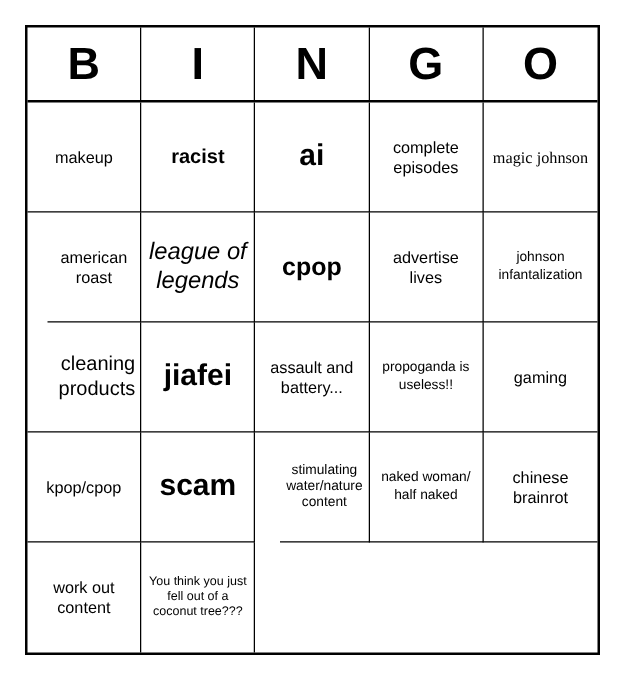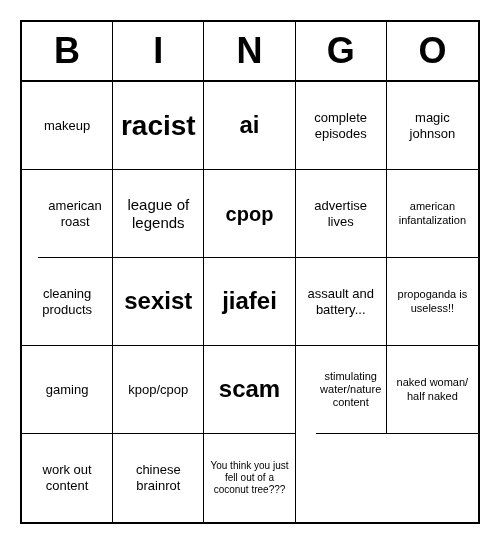--- a/index.html
+++ b/index.html
@@ -86,36 +86,35 @@
 <div class="bingo-container">
   <div class="bingo-header">
     <div class="bingo-header-cell">B</div>
     <div class="bingo-header-cell">I</div>
     <div class="bingo-header-cell">N</div>
     <div class="bingo-header-cell">G</div>
     <div class="bingo-header-cell">O</div>
   </div>
   <div class="bingo-grid" id="bingo-grid">
   <div class="bingo-cell" style="font-size: 13px;">makeup</div>
-      <div class="bingo-cell large-text" style="font-size: 28px; font-weight: bold;">racist</div>
+      <div class="bingo-cell large-text" style="font-size: 16px; font-weight: bold;">racist</div>
       <div class="bingo-cell large-text" style="font-size: 24px; font-weight: bold;">ai</div>
       <div class="bingo-cell" style="font-size: 13px;">complete episodes</div>
-      <div class="bingo-cell" style="font-size: 13px;">magic johnson</div>
+      <div class="bingo-cell" style="font-size: 13px; font-family: Liberation Serif, serif;">magic johnson</div>
       <div class="bingo-cell" style="font-size: 13px; margin-left: 16px;">american roast</div>
-      <div class="bingo-cell" style="font-size: 15px;">league of legends</div>
+      <div class="bingo-cell" style="font-size: 19px; font-style: italic;">league of legends</div>
       <div class="bingo-cell medium-text" style="font-size: 20px; font-weight: bold;">cpop</div>
       <div class="bingo-cell" style="font-size: 13px;">advertise lives</div>
-      <div class="bingo-cell" style="font-size: 11px;">american infantalization</div>
-      <div class="bingo-cell" style="font-size: 13px;">cleaning products</div>
-      <div class="bingo-cell large-text" style="font-size: 24px; font-weight: bold;">sexist</div>
+      <div class="bingo-cell" style="font-size: 11px;">johnson infantalization</div>
+      <div class="bingo-cell" style="font-size: 16px; text-align: right;">cleaning products</div>
       <div class="bingo-cell large-text" style="font-size: 24px; font-weight: bold;">jiafei</div>
       <div class="bingo-cell" style="font-size: 13px;">assault and battery...</div>
       <div class="bingo-cell" style="font-size: 11px;">propoganda is useless!!</div>
       <div class="bingo-cell" style="font-size: 13px;">gaming</div>
       <div class="bingo-cell" style="font-size: 13px;">kpop/cpop</div>
       <div class="bingo-cell large-text" style="font-size: 24px; font-weight: bold;">scam</div>
       <div class="bingo-cell" style="font-size: 11px; margin-left: 20px;">stimulating water/nature content</div>
       <div class="bingo-cell" style="font-size: 11px;">naked woman/ half naked</div>
+      <div class="bingo-cell" style="font-size: 13px;">chinese brainrot</div>
       <div class="bingo-cell" style="font-size: 13px;">work out content</div>
-      <div class="bingo-cell" style="font-size: 13px;">chinese brainrot</div>
       <div class="bingo-cell" style="font-size: 10px;">You think you just fell out of a coconut tree???</div>
     </div>
 </div>
 
 </body></html>

